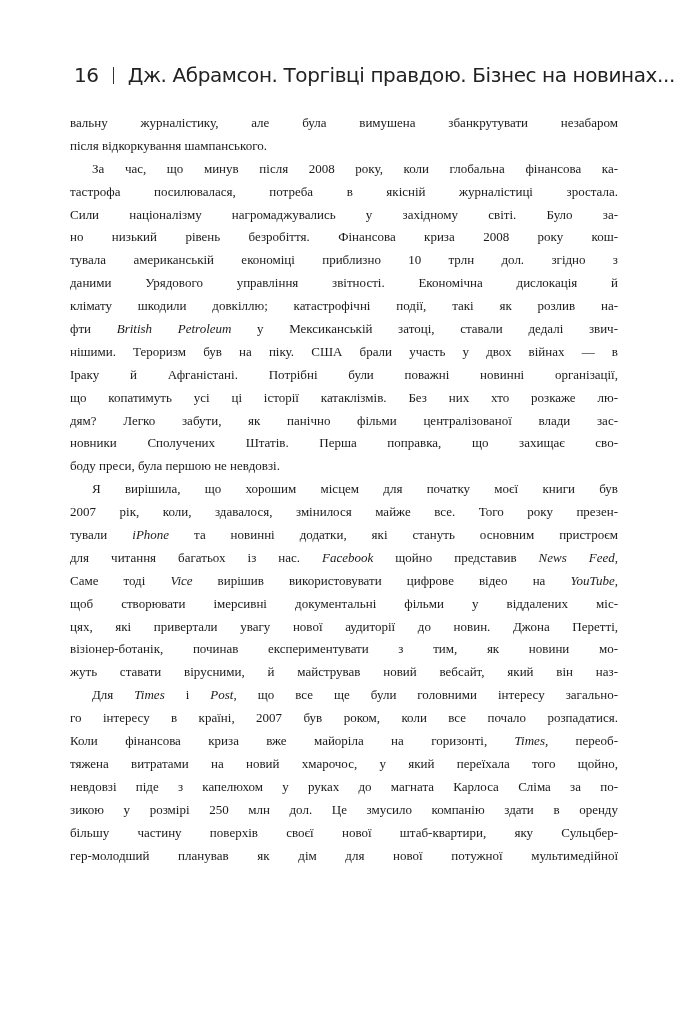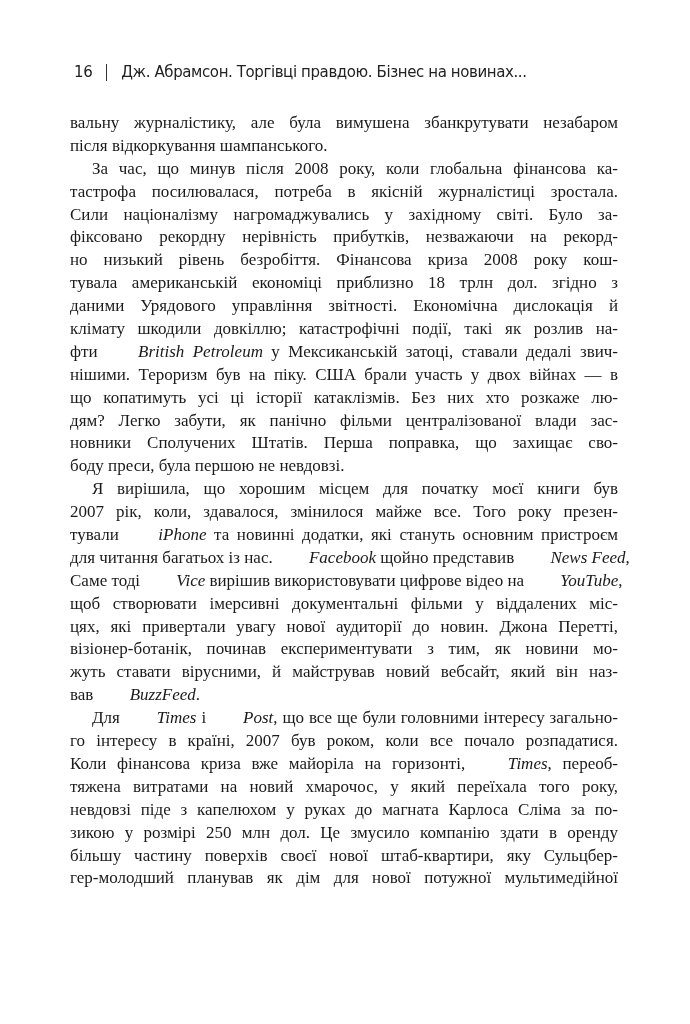--- a/index.html
+++ b/index.html
@@ -12,97 +12,96 @@
       height: 1024px;
       position: relative;
       overflow: hidden;
       color: #1a1a1a;
     }
     .running-header {
       position: absolute;
       left: 74px;
       top: 63px;
       font-family: "DejaVu Sans", sans-serif;
-      font-size: 15px;
+      font-size: 20px;
       letter-spacing: -0.4px;
       color: #222;
       white-space: nowrap;
       display: flex;
       align-items: center;
     }
     .page-number { margin-right: 14px; }
     .header-sep {
       display: inline-block;
       width: 1px;
       height: 17px;
       background: #333;
       margin-right: 14px;
     }
     .body-text {
       position: absolute;
       left: 70px;
       top: 112px;
       width: 548px;
       font-family: "Liberation Serif", serif;
-      font-size: 17px;
+      font-size: 13px;
       line-height: 22.9px;
       color: #1a1a1a;
     }
     .line {
       display: block;
       white-space: nowrap;
       text-align: justify;
       text-align-last: justify;
       height: 22.9px;
     }
     .line.last {
       text-align-last: left;
     }
     .line.indent {
       padding-left: 22px;
     }
-    .line i { font-style: italic; margin-left: 32px; }
+    .line i { font-style: italic; }
   </style>
 </head>
 <body>
 
 <div class="running-header">
   <span class="page-number">16</span>
   <span class="header-sep"></span>
   <span class="running-title">Дж. Абрамсон. Торгівці правдою. Бізнес на новинах...</span>
 </div>
 
 <div class="body-text" id="body-text">
     <span class="line">вальну журналістику, але була вимушена збанкрутувати незабаром</span>
     <span class="line last">після відкоркування шампанського.</span>
     <span class="line indent">За час, що минув після 2008 року, коли глобальна фінансова ка-</span>
     <span class="line">тастрофа посилювалася, потреба в якісній журналістиці зростала.</span>
     <span class="line">Сили націоналізму нагромаджувались у західному світі. Було за-</span>
-    <span class="line">фіксовано рекордну нерівність прибутків, незважаючи на рекорд-</span>
     <span class="line">но низький рівень безробіття. Фінансова криза 2008 року кош-</span>
-    <span class="line">тувала американській економіці приблизно 18 трлн дол. згідно з</span>
+    <span class="line">тувала американській економіці приблизно 10 трлн дол. згідно з</span>
     <span class="line">даними Урядового управління звітності. Економічна дислокація й</span>
     <span class="line">клімату шкодили довкіллю; катастрофічні події, такі як розлив на-</span>
     <span class="line"><span>фти </span><i>British Petroleum</i><span> у Мексиканській затоці, ставали дедалі звич-</span></span>
     <span class="line">нішими. Тероризм був на піку. США брали участь у двох війнах — в</span>
+    <span class="line">Іраку й Афганістані. Потрібні були поважні новинні організації,</span>
     <span class="line">що копатимуть усі ці історії катаклізмів. Без них хто розкаже лю-</span>
     <span class="line">дям? Легко забути, як панічно фільми централізованої влади зас-</span>
     <span class="line">новники Сполучених Штатів. Перша поправка, що захищає сво-</span>
     <span class="line last">боду преси, була першою не невдовзі.</span>
     <span class="line indent">Я вирішила, що хорошим місцем для початку моєї книги був</span>
     <span class="line">2007 рік, коли, здавалося, змінилося майже все. Того року презен-</span>
     <span class="line"><span>тували </span><i>iPhone</i><span> та новинні додатки, які стануть основним пристроєм</span></span>
     <span class="line"><span>для читання багатьох із нас. </span><i>Facebook</i><span> щойно представив </span><i>News Feed</i><span>,</span></span>
     <span class="line"><span>Саме тоді </span><i>Vice</i><span> вирішив використовувати цифрове відео на </span><i>YouTube</i><span>,</span></span>
     <span class="line">щоб створювати імерсивні документальні фільми у віддалених міс-</span>
     <span class="line">цях, які привертали увагу нової аудиторії до новин. Джона Перетті,</span>
     <span class="line">візіонер-ботанік, починав експериментувати з тим, як новини мо-</span>
     <span class="line">жуть ставати вірусними, й майстрував новий вебсайт, який він наз-</span>
-    <span class="line last"><span>вав </span><i>BuzzFeed</i><span>.</span></span>
     <span class="line indent"><span>Для </span><i>Times</i><span> і </span><i>Post</i><span>, що все ще були головними інтересу загально-</span></span>
     <span class="line">го інтересу в країні, 2007 був роком, коли все почало розпадатися.</span>
     <span class="line"><span>Коли фінансова криза вже майоріла на горизонті, </span><i>Times</i><span>, переоб-</span></span>
-    <span class="line">тяжена витратами на новий хмарочос, у який переїхала того року,</span>
+    <span class="line">тяжена витратами на новий хмарочос, у який переїхала того щойно,</span>
     <span class="line">невдовзі піде з капелюхом у руках до магната Карлоса Сліма за по-</span>
     <span class="line">зикою у розмірі 250 млн дол. Це змусило компанію здати в оренду</span>
     <span class="line">більшу частину поверхів своєї нової штаб-квартири, яку Сульцбер-</span>
     <span class="line">гер-молодший планував як дім для нової потужної мультимедійної</span>
   </div>
 
 </body></html>

